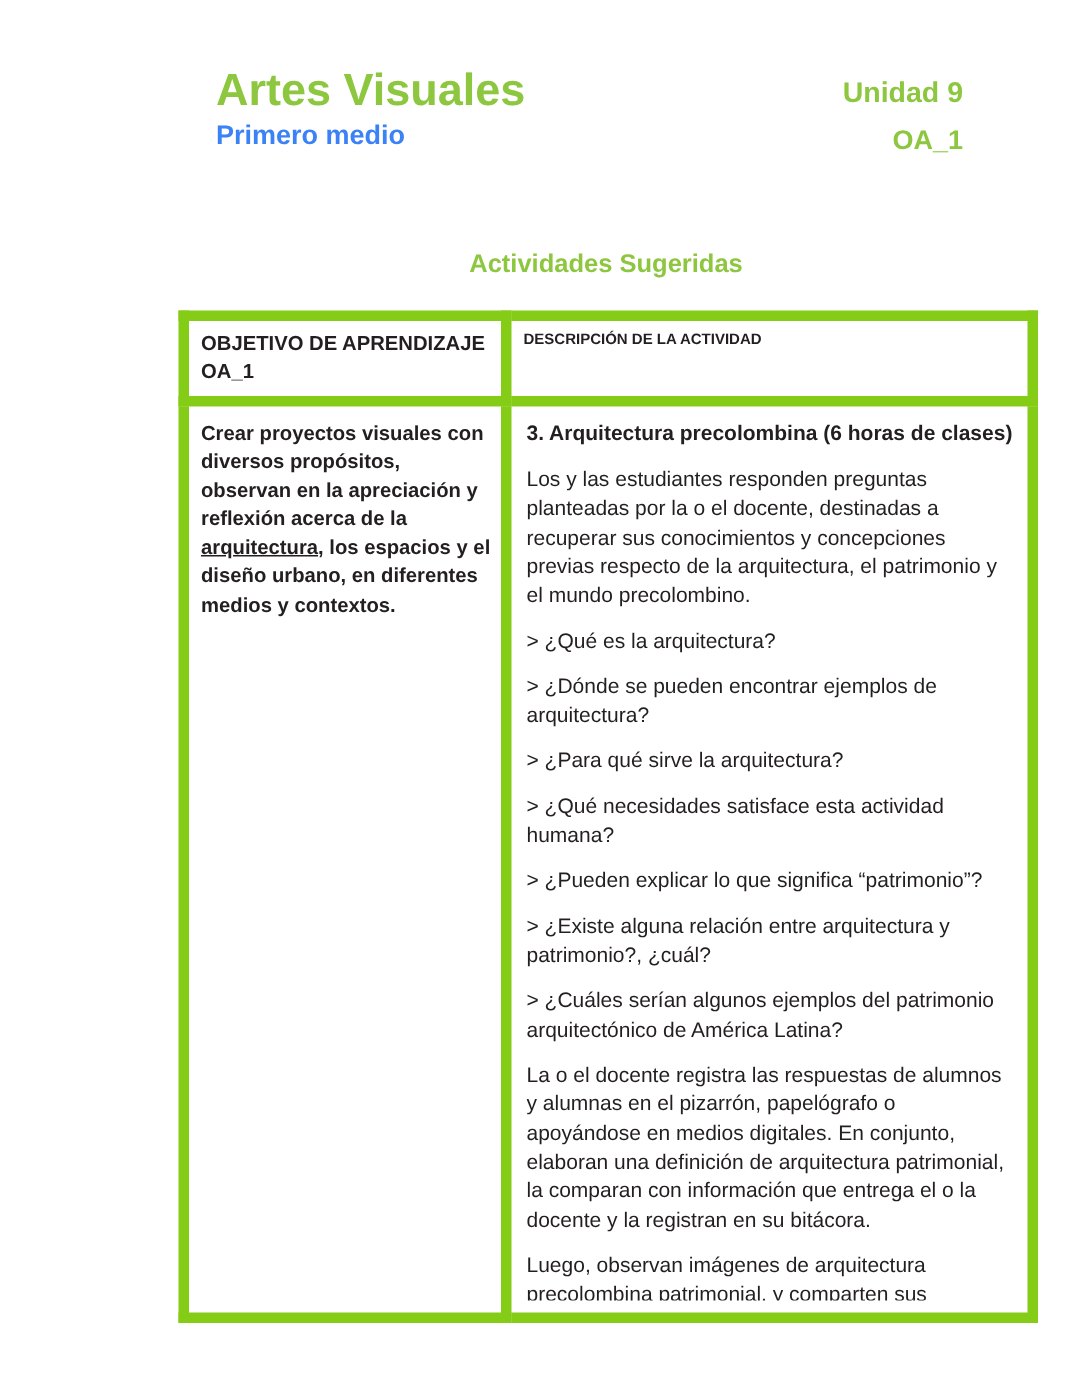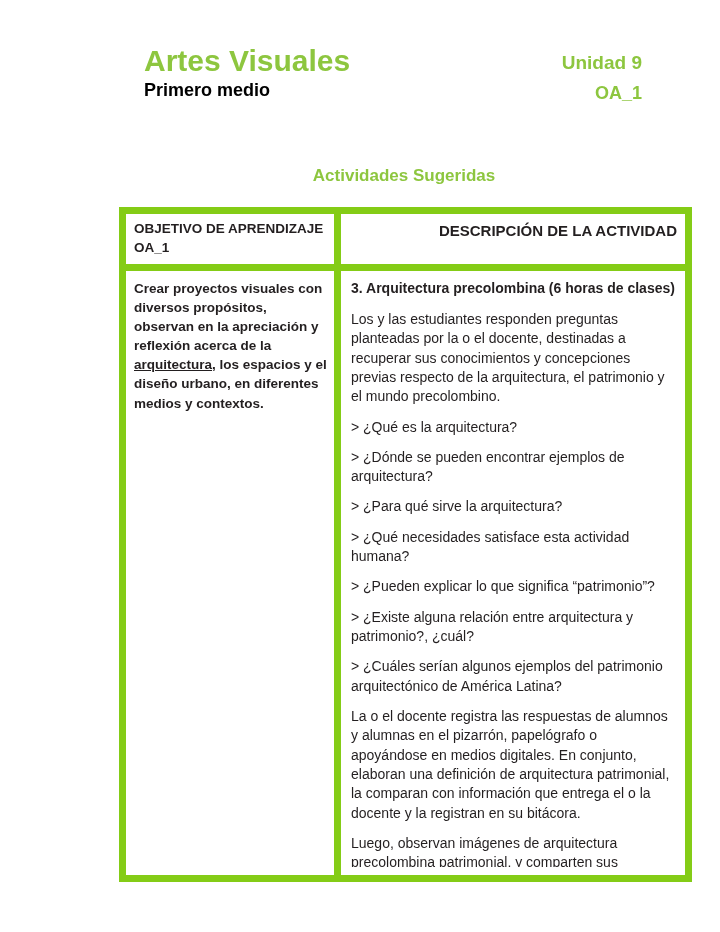--- a/index.html
+++ b/index.html
@@ -24,21 +24,21 @@
   }
   .doc-title {
     font-size: 30px;
     font-weight: bold;
     color: var(--accent, #8DC63F);
     line-height: 1.1;
   }
   .doc-subtitle {
     font-size: 18px;
     font-weight: bold;
-    color: #000000;
+    color: #3b82f6;
     margin-top: 3px;
   }
   .header-right {
     text-align: right;
   }
   .unit-label {
     font-size: 19px;
     font-weight: bold;
     color: var(--accent, #8DC63F);
     margin-top: 9px;
@@ -69,22 +69,22 @@
   }
   th.col1 {
     width: 192px;
     text-align: left;
     font-size: 13.5px;
     font-weight: bold;
     padding: 6px 8px;
     line-height: 1.4;
   }
   th.col2 {
-    text-align: right;
-    font-size: 15px;
+    text-align: left;
+    font-size: 10px;
     font-weight: bold;
     padding: 6px 8px;
     line-height: 1.4;
   }
   td.objective-cell {
     font-size: 13.5px;
     font-weight: bold;
     line-height: 1.42;
     padding: 8px 7px 8px 8px;
   }

